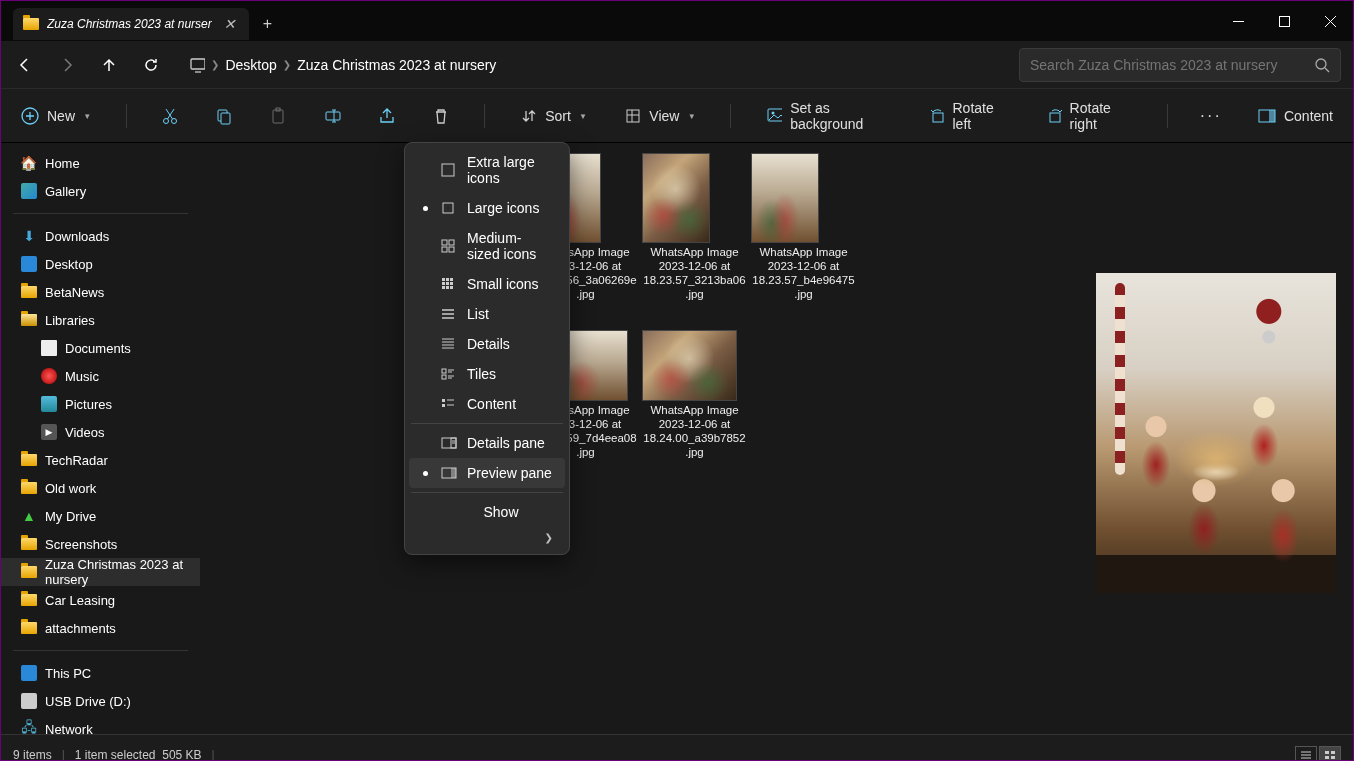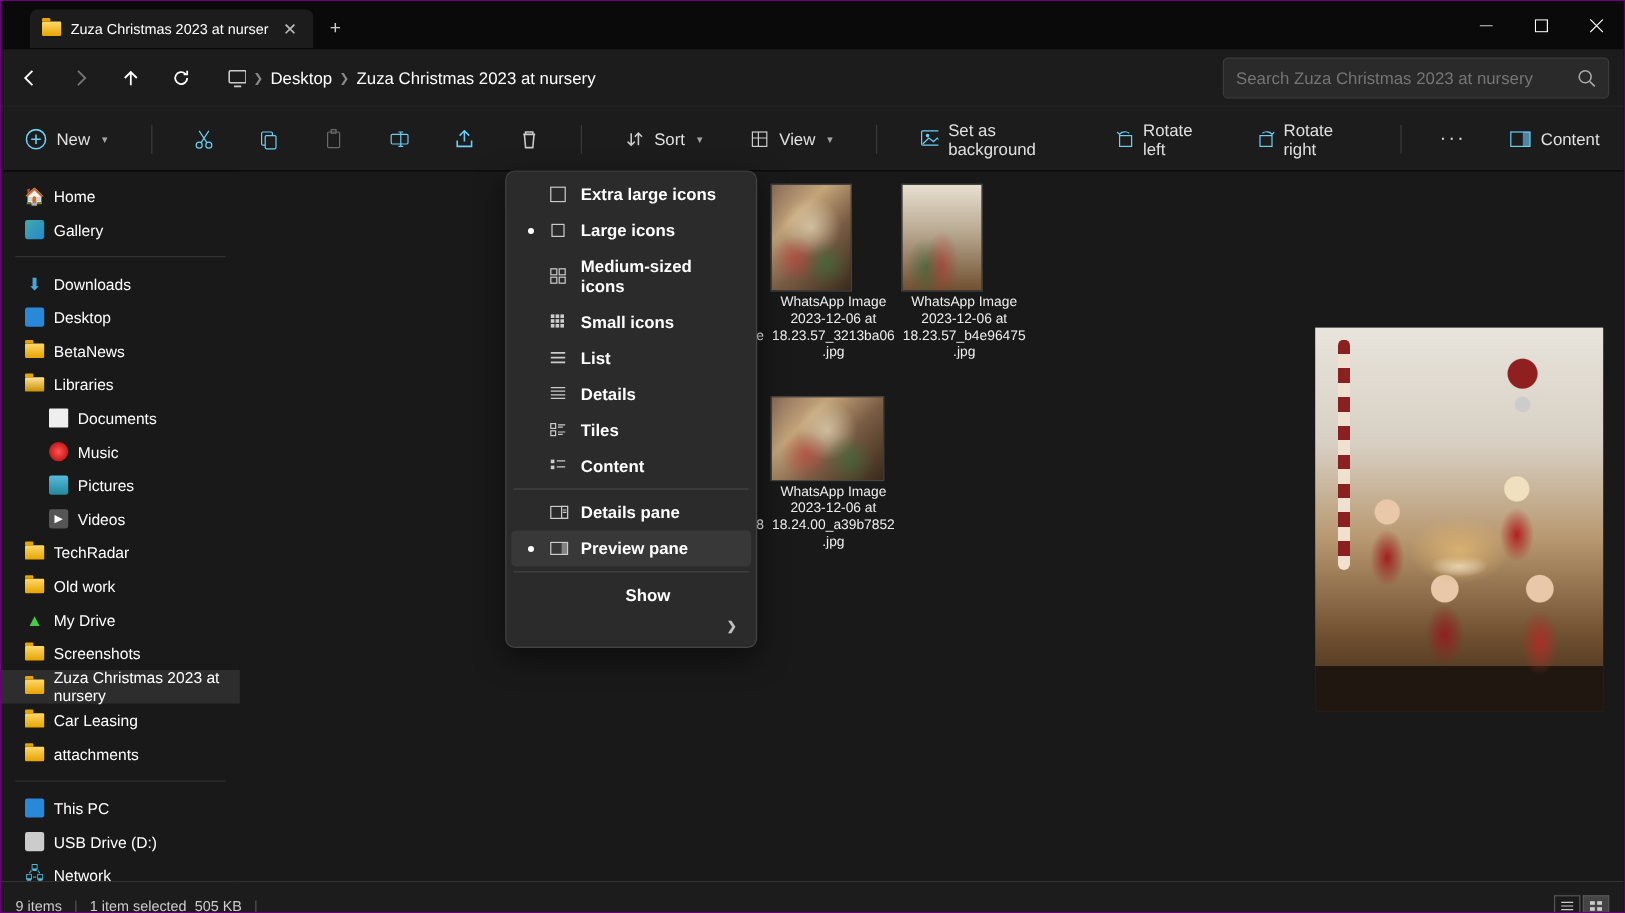--- a/index.html
+++ b/index.html
@@ -1,20 +1,20 @@
 <!DOCTYPE html>
 <html><head>
 <meta charset="utf-8">
 <style>
   * { box-sizing: border-box; margin: 0; padding: 0; font-family: "Segoe UI", sans-serif; user-select: none; }
   body { width: 1354px; height: 761px; background: #000; color: #fff; font-size: 13px; overflow: hidden; border: 1px solid #6b007a; }
   
   
   .titlebar { height: 40px; display: flex; align-items: center; background: #0a0a0a; }
-  .tab { display: flex; align-items: center; height: 32px; margin-top: 6px; margin-left: 24px; background: #1c1c1c; border-radius: 6px 6px 0 0; padding: 0 10px; gap: 8px; min-width: 230px; }
+  .tab { display: flex; align-items: center; height: 32px; margin-top: 6px; margin-left: 12px; background: #1c1c1c; border-radius: 6px 6px 0 0; padding: 0 10px; gap: 8px; min-width: 230px; font-style: italic; }
   .tab-title { font-size: 12px; white-space: nowrap; overflow: hidden; }
   .tab-close { opacity: 0.7; font-size: 14px; padding: 0 4px; }
   .new-tab { width: 36px; text-align: center; color: #ccc; font-size: 16px; margin-top: 6px; }
   .win-controls { margin-left: auto; display: flex; }
   .win-btn { width: 46px; height: 32px; display: flex; align-items: center; justify-content: center; color: #fff; }
   
   
   .navbar { height: 48px; display: flex; align-items: center; padding: 0 4px; background: #1c1c1c; gap: 2px; border-bottom: 1px solid #2a2a2a;}
   .nav-btn { width: 40px; height: 40px; display: flex; align-items: center; justify-content: center; color: #bbb; border-radius: 4px; }
   .nav-btn.disabled { opacity: 0.4; }
@@ -49,21 +49,21 @@
   
   .main { flex: 1; position: relative; background: #191919; overflow: hidden; }
   .grid { display: flex; flex-wrap: wrap; padding: 8px 5px; gap: 0px; align-content: flex-start; }
   .gitem { width: 109px; display: flex; flex-direction: column; align-items: flex-start; padding: 2px; border-radius: 3px; }
   .gitem.selected { background: #2d3a4a; border: 1px solid #4a6a9a; padding: 1px;}
   .thumb { width: 68px; height: 90px; background: #555; border: 1px solid #444; margin-bottom: 2px; position:relative; overflow:hidden;}
   .thumb.wide { width: 95px; height: 71px; margin-top: 19px;}
   .gitem-label { font-size: 11.5px; text-align: center; line-height: 14px; color: #eee; word-break: break-word; }
   
   
-  .dropdown { position: absolute; left: 421px; top: 142px; width: 210px; background: #2b2b2b; border: 1px solid #444; border-radius: 8px; padding: 4px; box-shadow: 0 8px 24px rgba(0,0,0,0.5); z-index: 100; font-weight: bold; }
+  .dropdown { position: absolute; left: 404px; top: 142px; width: 166px; background: #2b2b2b; border: 1px solid #444; border-radius: 8px; padding: 4px; box-shadow: 0 8px 24px rgba(0,0,0,0.5); z-index: 100; }
   .ditem { display: flex; align-items: center; gap: 12px; padding: 7px 12px 7px 36px; border-radius: 4px; font-size: 14px; position: relative; }
   .ditem .dicon { position: absolute; left: 32px; width:16px; }
   .ditem { padding-left: 58px;}
   .ditem.selected { background: #383838; }
   .ditem .bullet { position: absolute; left: 14px; width: 5px; height: 5px; background: #fff; border-radius: 50%; }
   .dsep { height: 1px; background: #444; margin: 4px 2px; }
   .ditem .arrow { margin-left: auto; font-size: 10px; opacity: 0.7;}
   
   
   .preview { width: 274px; background: #191919; display: flex; align-items: flex-start; justify-content: center; padding-top: 130px;}

